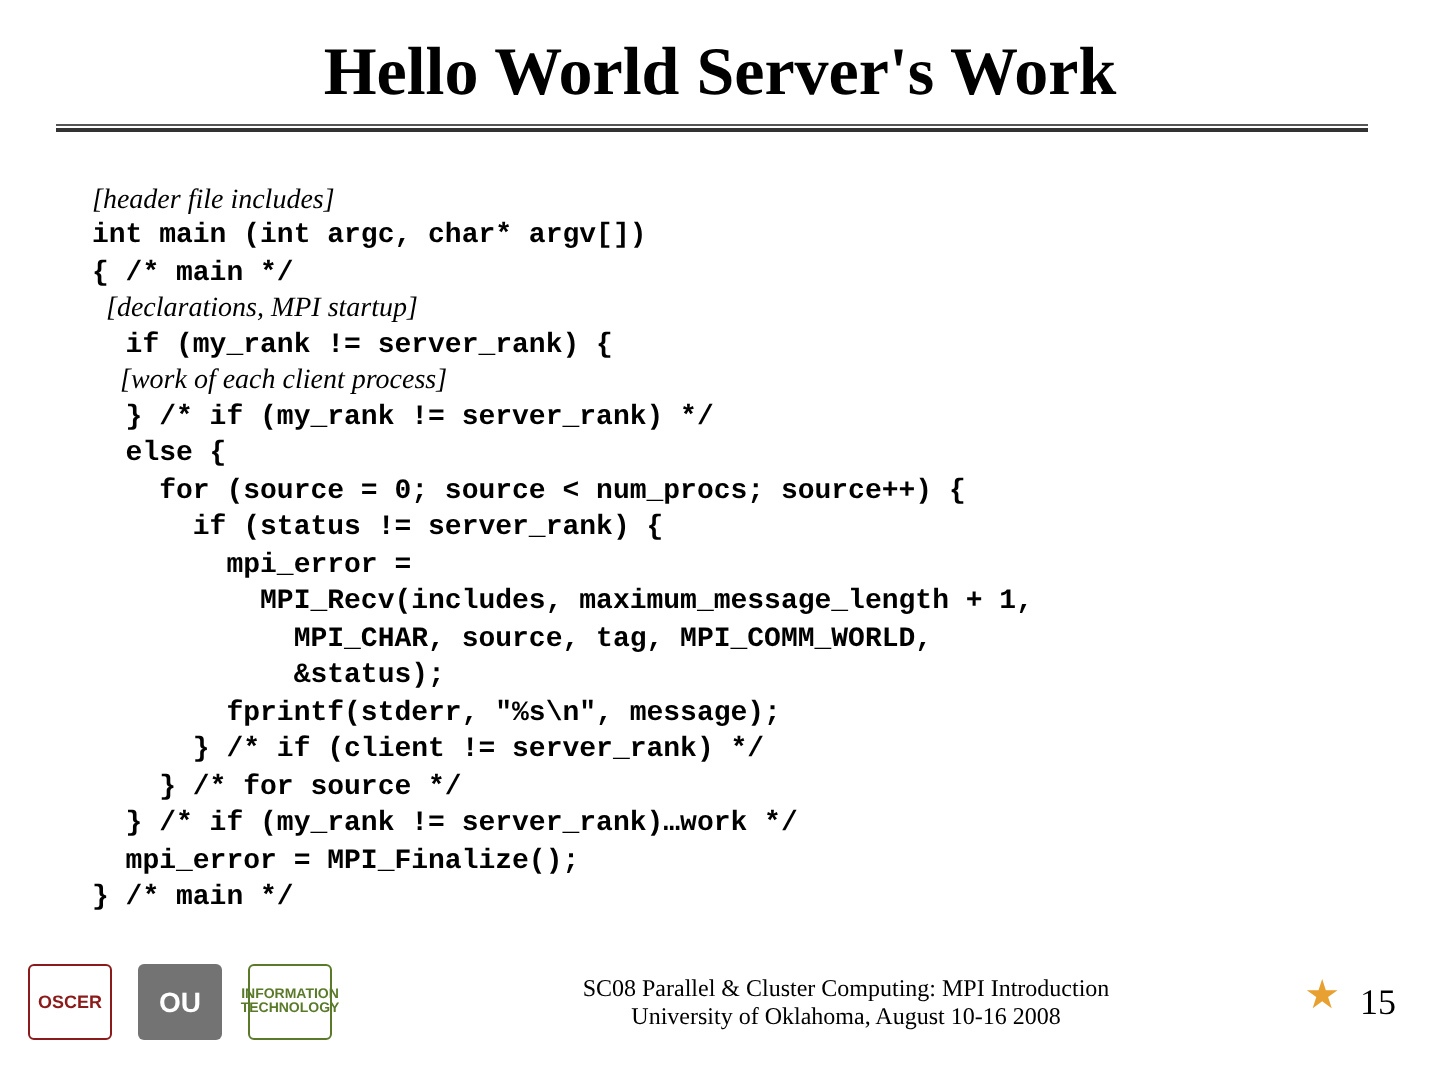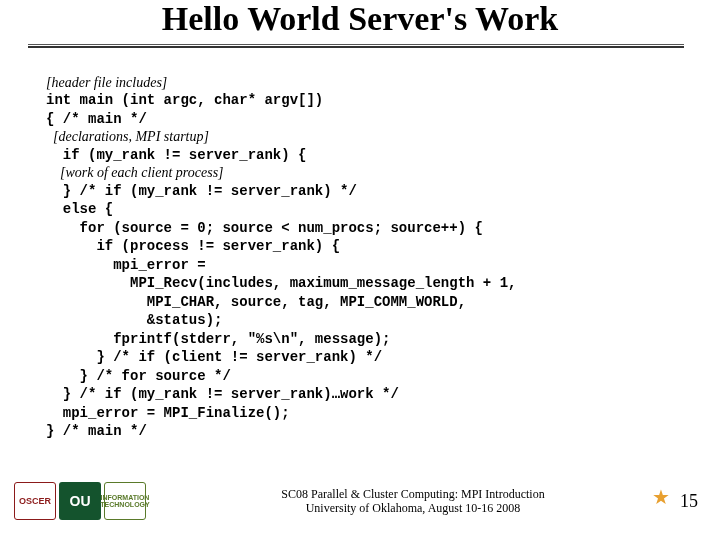--- a/index.html
+++ b/index.html
@@ -9,20 +9,21 @@
     background: #ffffff;
     font-family: "Times New Roman", serif;
     position: relative;
     overflow: hidden;
   }
   .title {
     text-align: center;
     font-size: 34px;
     font-weight: bold;
     color: #000;
+    margin-top: 18px;
     margin-bottom: 6px;
   }
   .rule-wrap {
     padding-left: 28px;
     padding-right: 36px;
     margin-bottom: 8px;
   }
   .rule-top {
     height: 4px;
     border-top: 1px solid #555;
@@ -48,39 +49,39 @@
     bottom: 12px;
     left: 0;
     width: 100%;
     height: 54px;
     display: flex;
     align-items: center;
   }
   .logos {
     margin-left: 14px;
     display: flex;
-    gap: 3px;
+    gap: 13px;
     align-items: flex-end;
   }
   .logo {
     width: 42px;
     height: 38px;
     display: flex;
     align-items: center;
     justify-content: center;
     font-size: 9px;
     font-weight: bold;
     border: 1px solid #aaa;
     border-radius: 3px;
     text-align: center;
     line-height: 1;
     font-family: Arial, sans-serif;
   }
   .logo.oscer { color: #8b1a1a; border-color: #8b1a1a; }
-  .logo.ou { background: #14532d; color: #fff; border: none; font-size: 14px; }
+  .logo.ou { background: #737373; color: #fff; border: none; font-size: 14px; }
   .logo.it { color: #5a7a2a; border-color: #5a7a2a; font-size: 7px; }
   .footer-text {
     flex: 1;
     text-align: center;
     font-size: 12px;
     color: #000;
     line-height: 1.2;
   }
   .page-num {
     margin-right: 22px;
@@ -108,21 +109,21 @@
 <div class="code-block">
 <span class="it">[header file includes]</span>
 <span class="tt">int main (int argc, char* argv[])</span>
 <span class="tt">{ /* main */</span>
 <span class="it">  [declarations, MPI startup]</span>
 <span class="tt">  if (my_rank != server_rank) {</span>
 <span class="it">    [work of each client process]</span>
 <span class="tt">  } /* if (my_rank != server_rank) */</span>
 <span class="tt">  else {</span>
 <span class="tt">    for (source = 0; source &lt; num_procs; source++) {</span>
-<span class="tt">      if (process != server_rank) {</span>
+<span class="tt">      if (status != server_rank) {</span>
 <span class="tt">        mpi_error =</span>
 <span class="tt">          MPI_Recv(includes, maximum_message_length + 1,</span>
 <span class="tt">            MPI_CHAR, source, tag, MPI_COMM_WORLD,</span>
 <span class="tt">            &amp;status);</span>
 <span class="tt">        fprintf(stderr, "%s\n", message);</span>
 <span class="tt">      } /* if (client != server_rank) */</span>
 <span class="tt">    } /* for source */</span>
 <span class="tt">  } /* if (my_rank != server_rank)…work */</span>
 <span class="tt">  mpi_error = MPI_Finalize();</span>
 <span class="tt">} /* main */</span>

